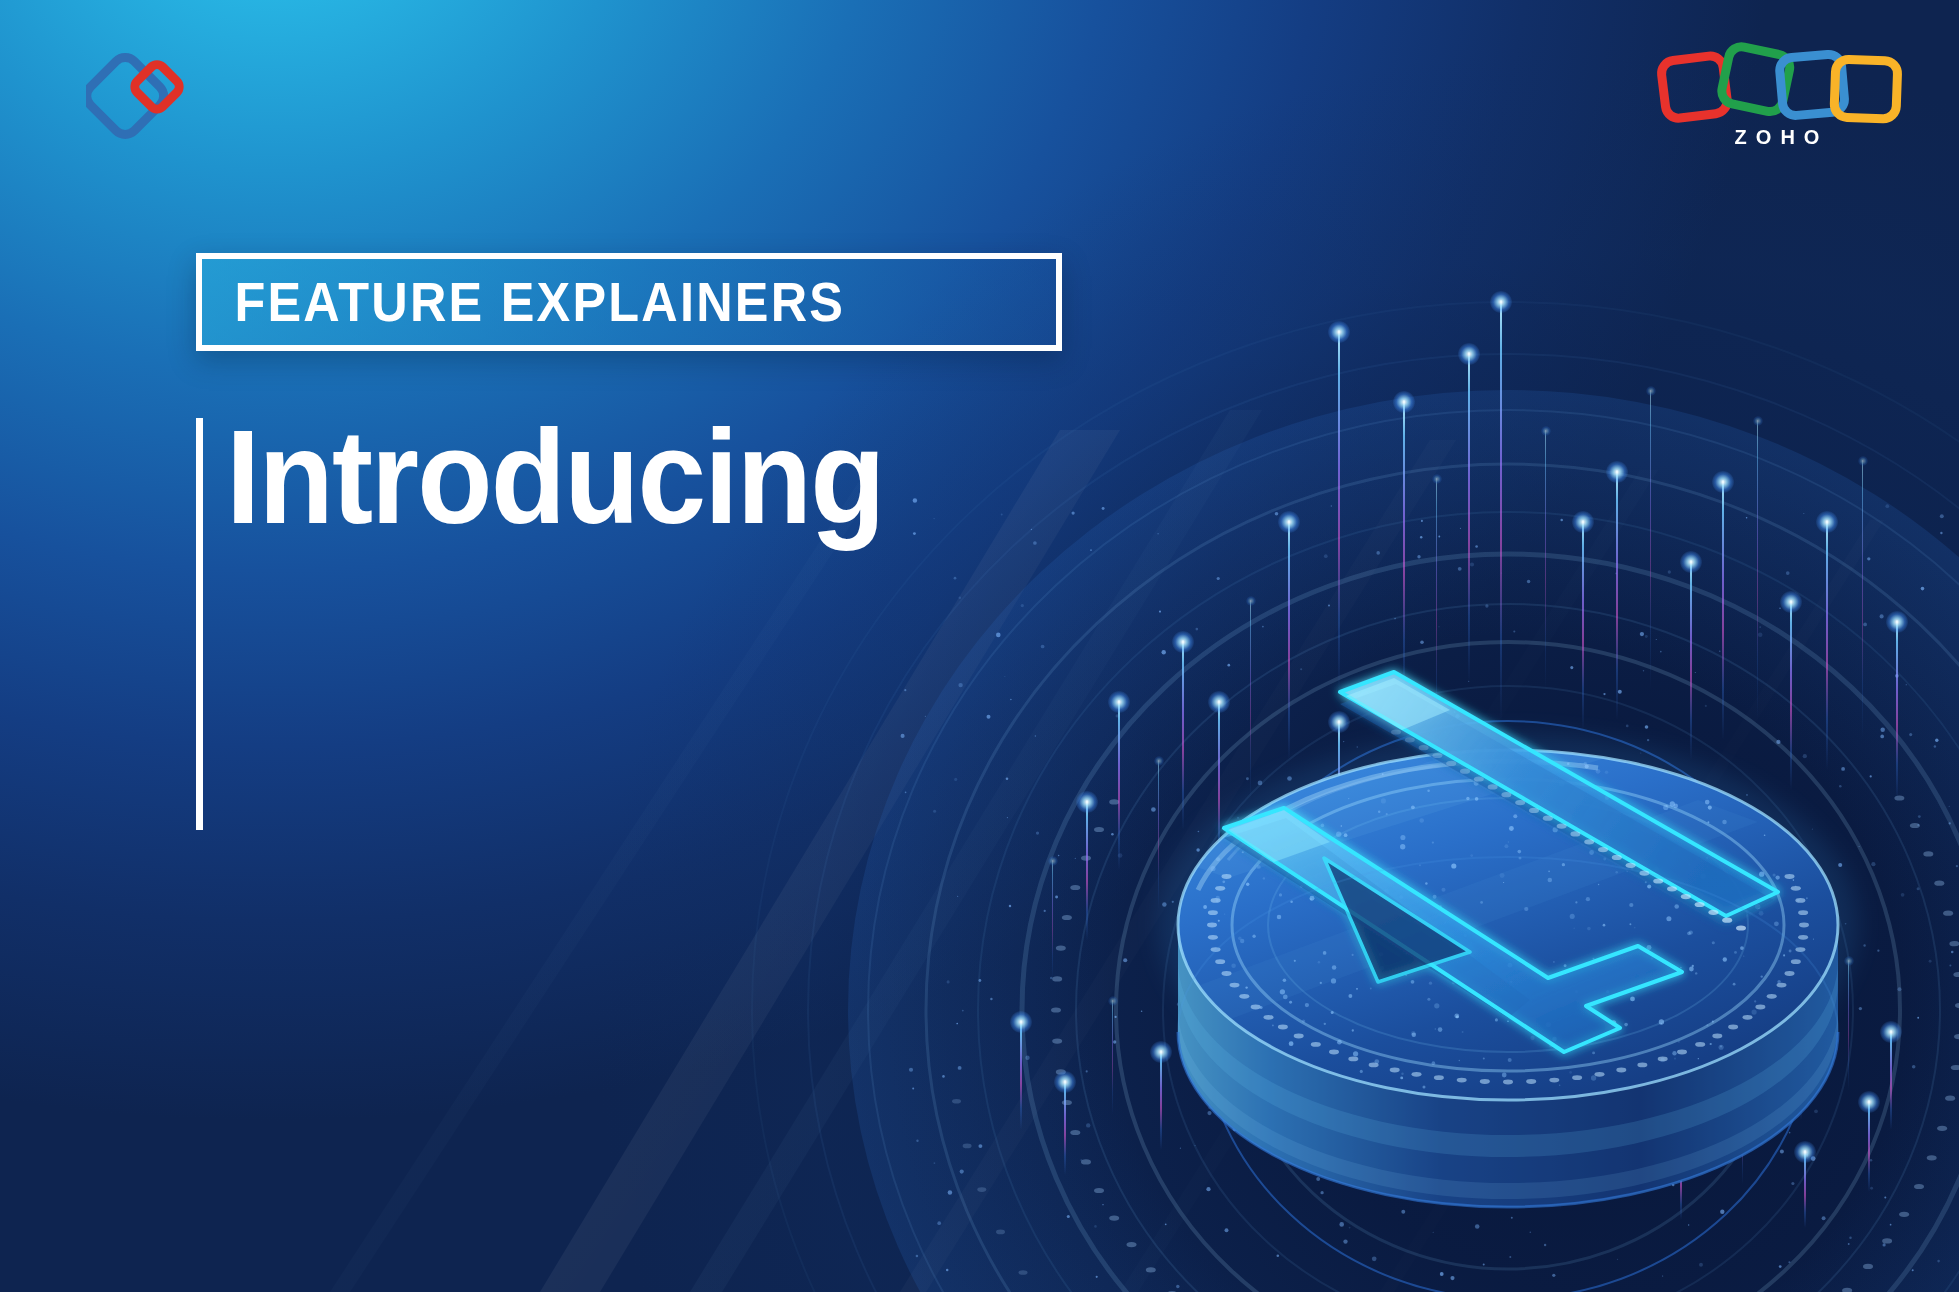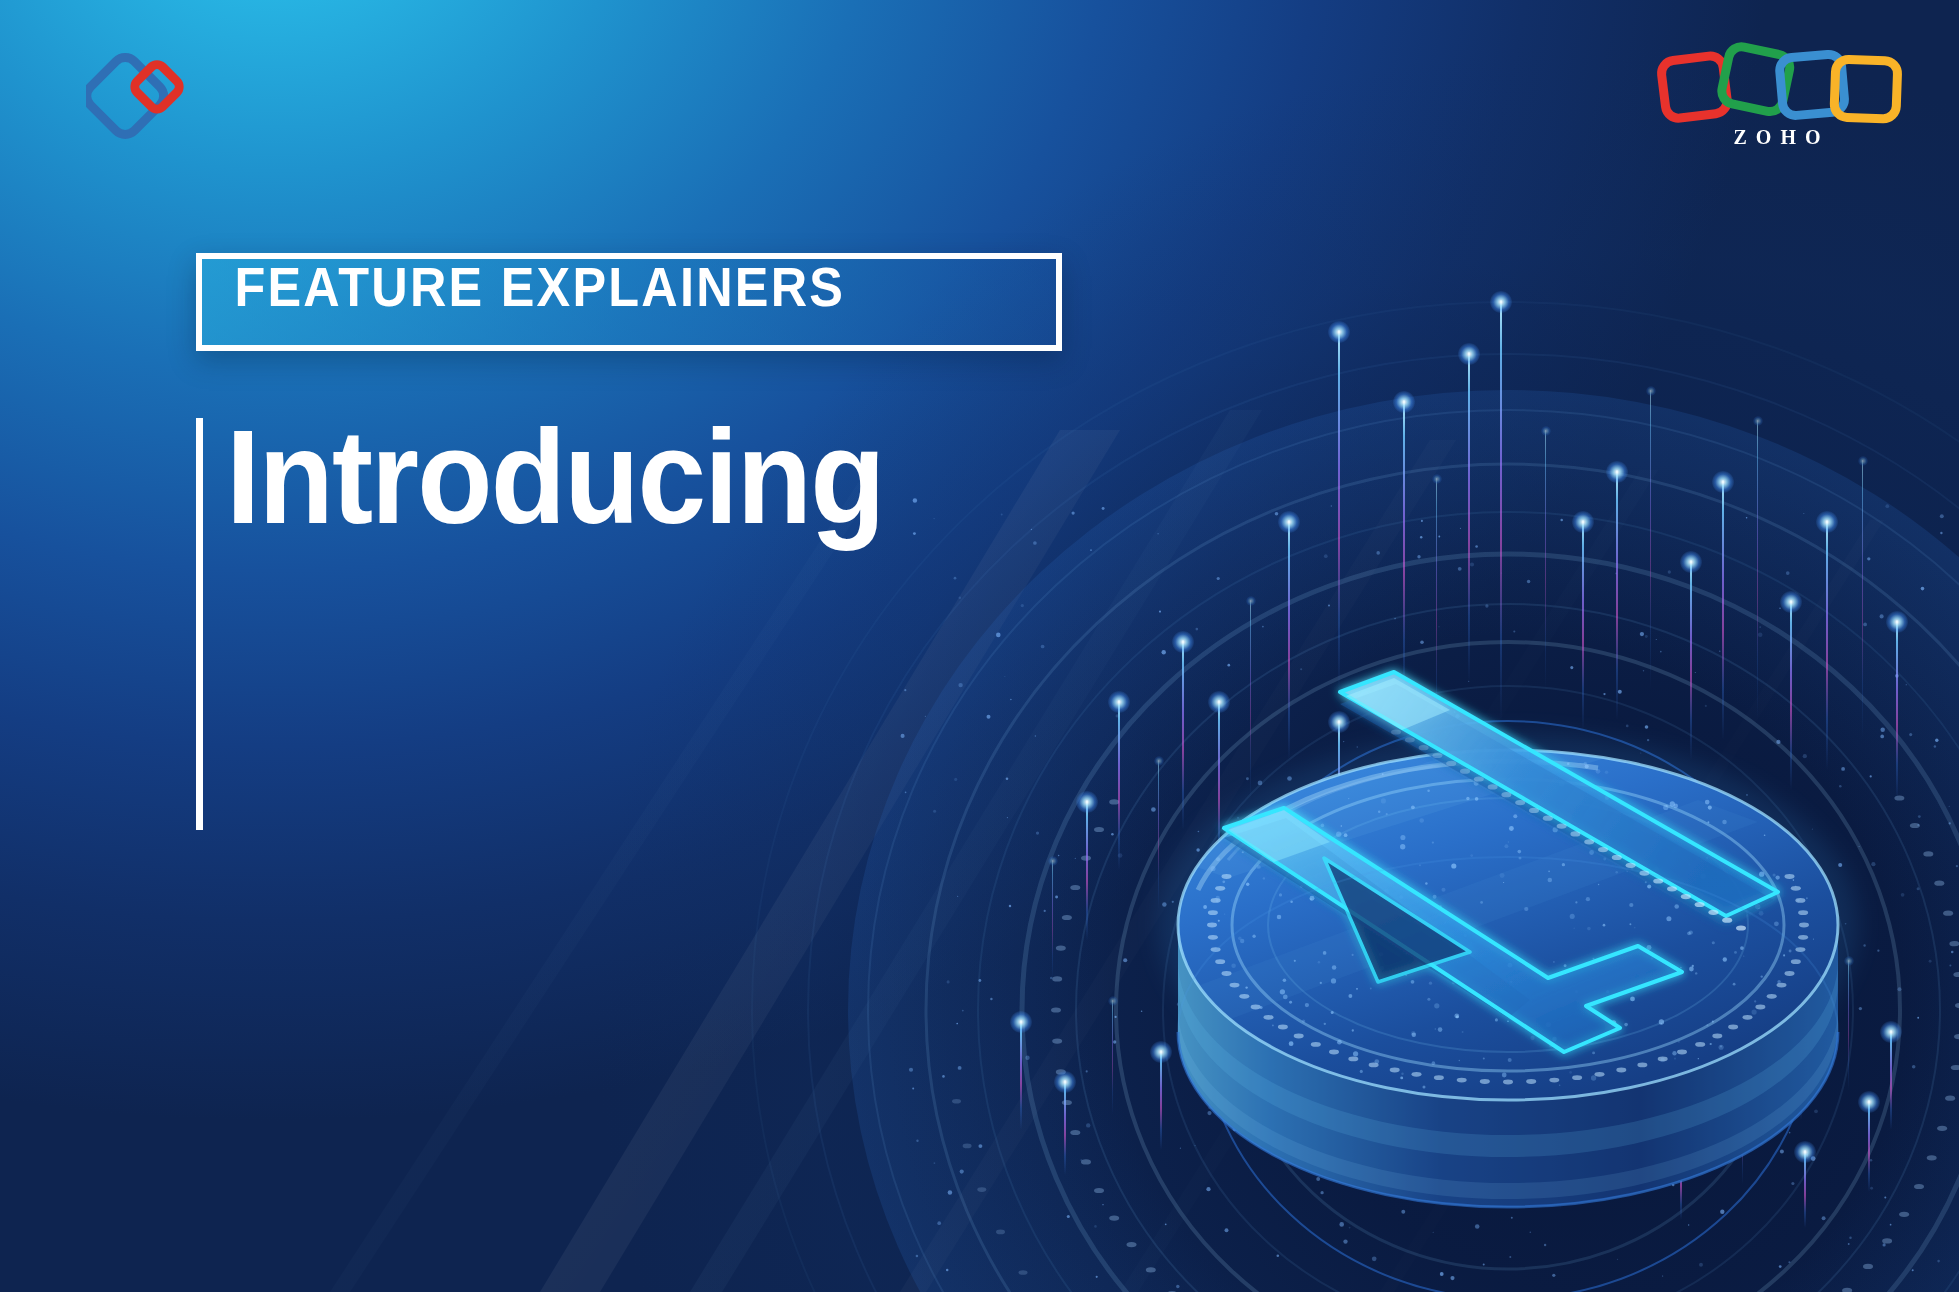--- a/index.html
+++ b/index.html
@@ -116,37 +116,37 @@
     position: absolute;
     left: 0;
     top: 90px;
     width: 252px;
     text-align: center;
     color: #ffffff;
     font-size: 20px;
     font-weight: bold;
     letter-spacing: 9px;
     text-indent: 9px;
-    font-family: Liberation Serif, serif;
+    font-family: Liberation Sans, sans-serif;
   }
 
   
   .badge {
     position: absolute;
     left: 196px;
     top: 253px;
     width: 866px;
     height: 98px;
     border: 6px solid #ffffff;
     background: linear-gradient(100deg,
       rgba(41,175,224,0.55) 0%,
       rgba(30,132,200,0.42) 52%,
       rgba(23,86,166,0.30) 100%);
     display: flex;
-    align-items: flex-start;
+    align-items: center;
     box-shadow: 0 10px 26px rgba(4,20,48,0.28);
   }
   .badge-inner {
     padding-left: 36px;
     color: #ffffff;
     font-size: 56px;
     font-weight: bold;
     letter-spacing: 2.5px;
     line-height: 1;
     transform: scaleX(0.90);

